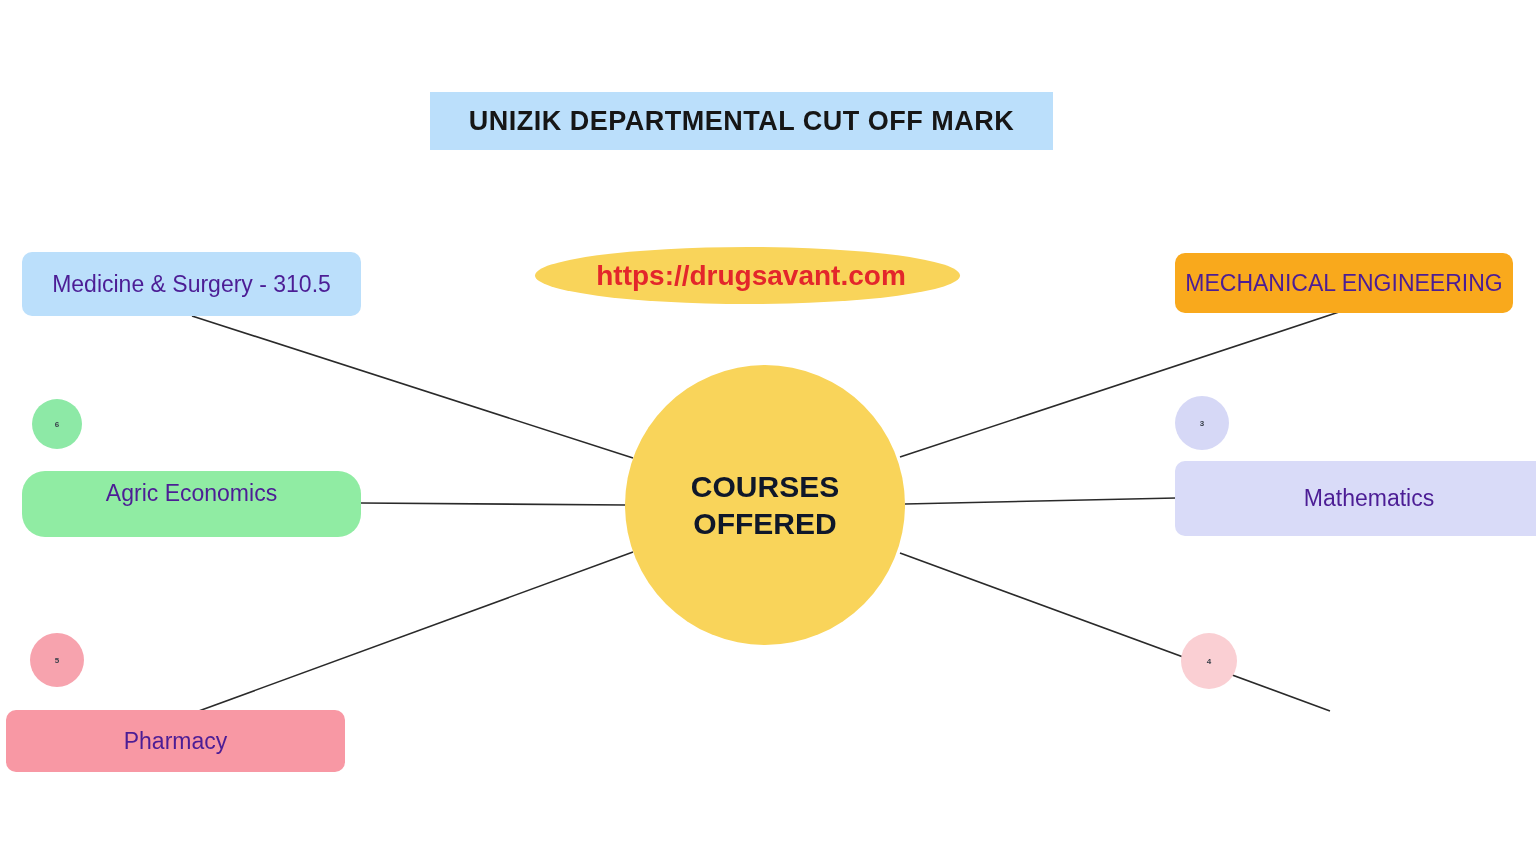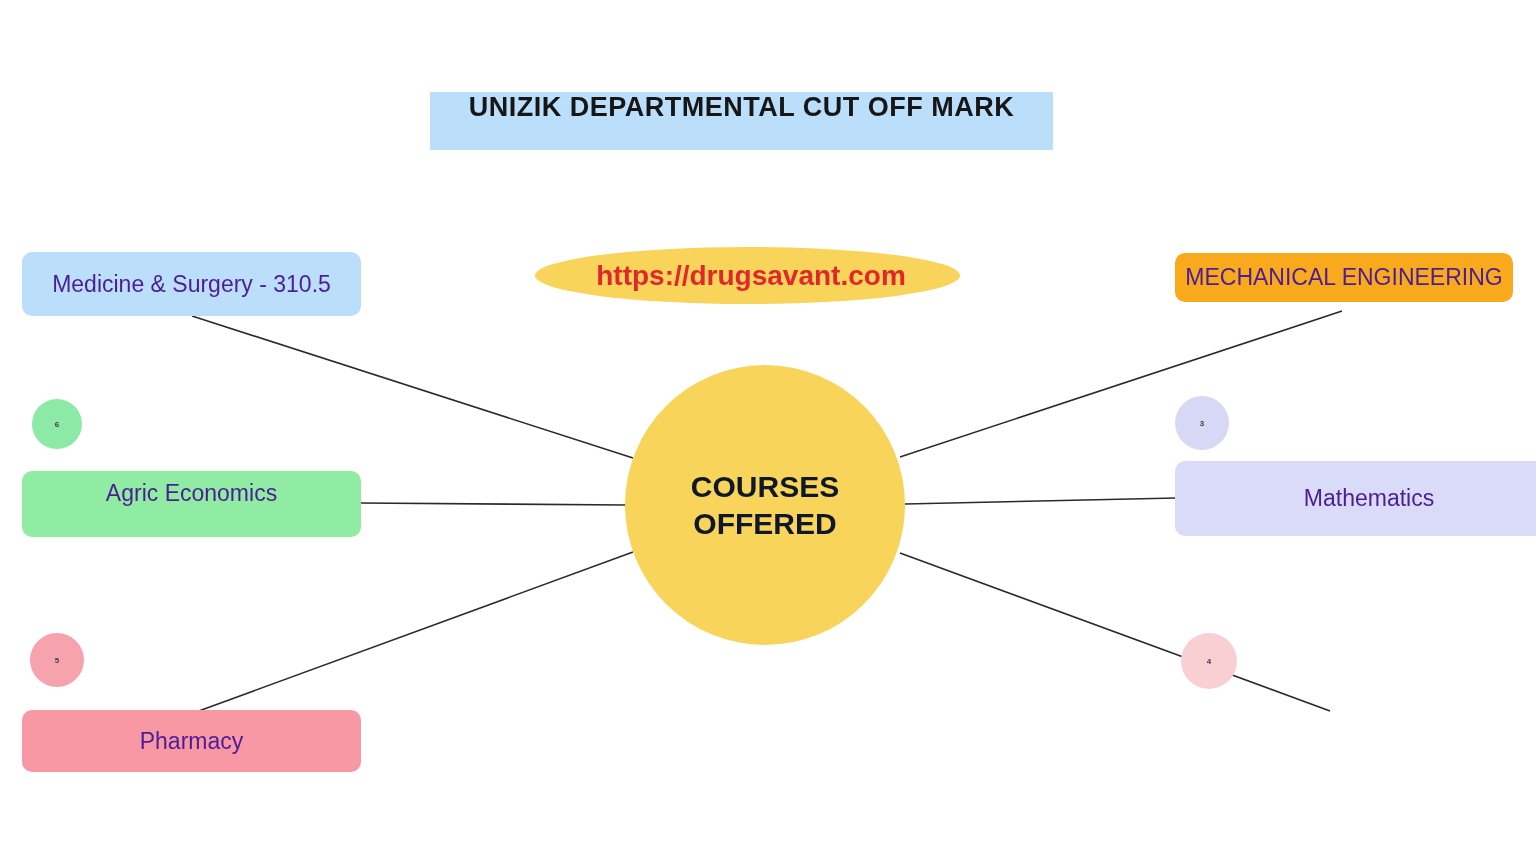--- a/index.html
+++ b/index.html
@@ -5,21 +5,21 @@
   html,body{margin:0;padding:0;background:#ffffff;}
   .canvas{
     position:relative;width:1536px;height:864px;background:#ffffff;overflow:hidden;
     font-family:"Liberation Sans","DejaVu Sans",sans-serif;color:#1c1c1c;
   }
   .connectors{position:absolute;left:0;top:0;width:1536px;height:864px;z-index:1;}
   .connectors line{stroke:#2a2a2a;stroke-width:1.6;}
 
   .title-banner{
     position:absolute;left:430px;top:92px;width:623px;height:58px;z-index:2;
-    background:#bbdffb;display:flex;align-items:flex-start;justify-content:center;
+    background:#bbdffb;display:flex;align-items:center;justify-content:center;
   }
   .title-banner span{font-size:27px;font-weight:bold;letter-spacing:.5px;color:#161616;}
 
   .watermark{
     position:absolute;left:535px;top:247px;width:425px;height:57px;z-index:2;
     background:#f9d45a;border-radius:50%;display:flex;align-items:center;justify-content:center;
   }
   .watermark span{font-size:28px;font-weight:bold;color:#e3262b;margin-left:7px;}
 
   .center-node{
@@ -27,24 +27,24 @@
     background:#f9d45a;border-radius:50%;display:flex;align-items:center;justify-content:center;text-align:center;
   }
   .center-node span{display:block;width:200px;font-size:30px;font-weight:bold;line-height:1.25;color:#0f172a;}
 
   .node{
     position:absolute;z-index:2;border-radius:10px;
     display:flex;align-items:center;justify-content:center;text-align:center;
     font-size:23px;color:#4c1d95;
   }
   .node-medicine   {left:22px;  top:252px; width:339px; height:64px; background:#bbdffb;}
-  .node-agric      {left:22px;  top:471px; width:339px; height:66px; background:#90eca3; align-items:flex-start; padding-top:0;}
+  .node-agric      {left:22px;  top:471px; width:339px; height:66px; background:#90eca3; align-items:flex-start; padding-top:0;border-radius:23px;}
   .node-agric span {margin-top:9px;}
-  .node-pharmacy   {left:22px;  top:710px; width:339px; height:62px; background:#f898a4;}
-  .node-mechanical {left:1175px;top:253px; width:338px; height:49px; background:#f9a91c;}
+  .node-pharmacy   {left:6px;  top:710px; width:339px; height:62px; background:#f898a4;}
+  .node-mechanical {left:1175px;top:253px; width:338px; height:60px; background:#f9a91c;}
   .node-mathematics{left:1175px;top:461px; width:388px; height:75px; background:#d9dbf8;}
   .node-law        {left:1175px;top:710px; width:338px; height:62px; background:#fbcfd4;}
 
   .badge{
     position:absolute;z-index:2;border-radius:50%;
     display:flex;align-items:center;justify-content:center;
     font-size:8px;font-weight:bold;color:#39404a;
   }
   .badge-agric  {left:32px;  top:399px; width:50px; height:50px; background:#8de9a6;}
   .badge-pharm  {left:30px;  top:633px; width:54px; height:54px; background:#f7a3ae;}

